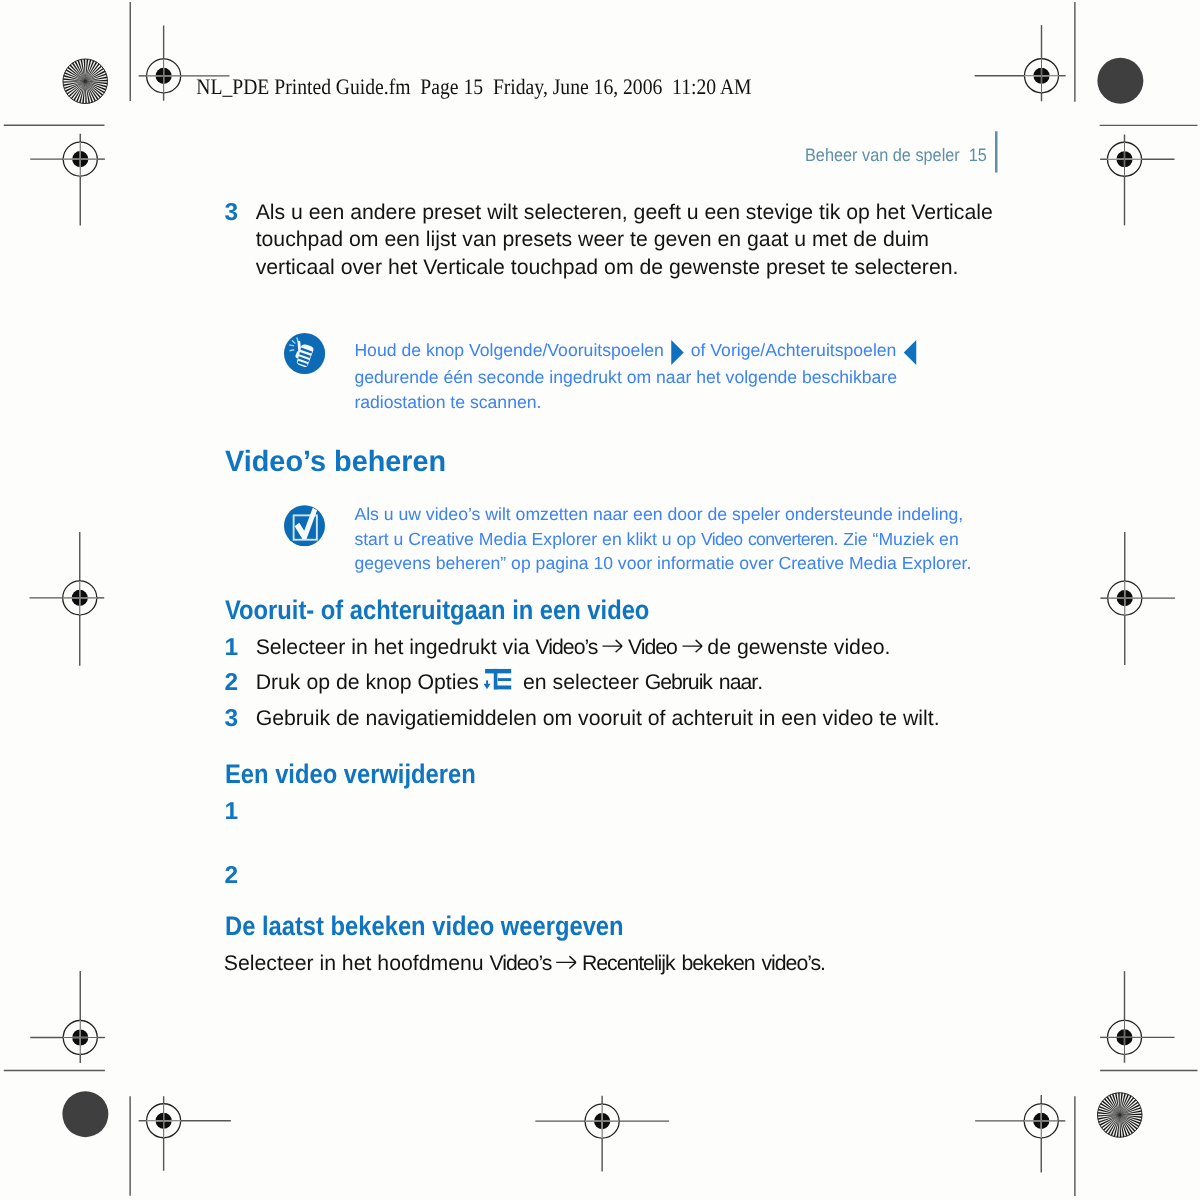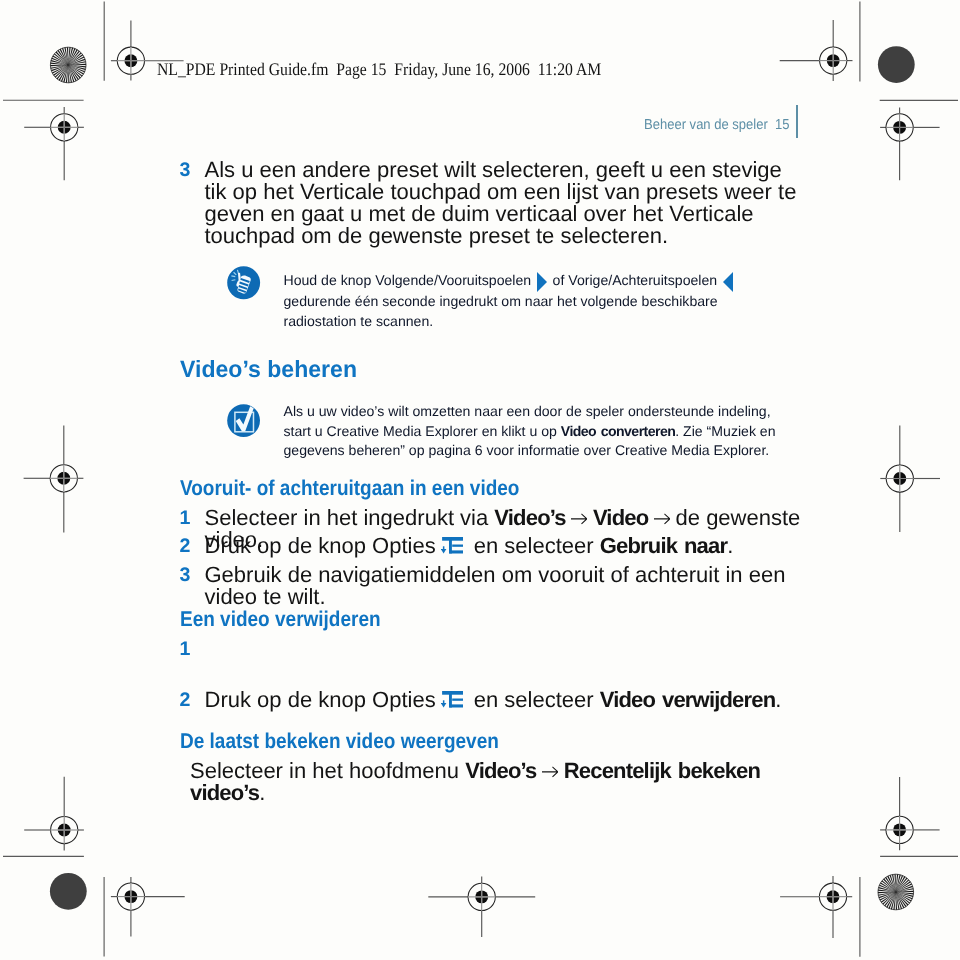--- a/index.html
+++ b/index.html
@@ -10,28 +10,28 @@
   svg.marks{position:absolute;left:0;top:0;width:960px;height:960px;pointer-events:none;}
 
   .printhdr{position:absolute;left:157.3px;top:58.9px;font-family:"Liberation Serif",serif;
             font-size:17.7px;color:#131313;white-space:pre;letter-spacing:0;
             transform:scaleX(0.888);transform-origin:left top;}
 
   .runhead{position:absolute;left:643.7px;top:117.4px;font-size:14.4px;color:#5d8fa6;
            white-space:pre;letter-spacing:0;transform:scaleX(0.905);transform-origin:left top;}
   .runrule{position:absolute;left:796.2px;top:105.2px;width:1.5px;height:32.6px;background:#5d8fa6;}
 
-  .numitem{position:absolute;font-size:22px;color:#141414;line-height:22px;}
+  .numitem{position:absolute;font-size:17px;color:#141414;line-height:22px;}
   .num{position:absolute;color:#0f74c2;font-weight:bold;font-size:19.6px;line-height:22px;}
 
   .h1{position:absolute;color:#0f74c2;font-weight:bold;font-size:23.5px;letter-spacing:0;transform:scaleX(0.982);transform-origin:left top;white-space:nowrap;}
   .h2{position:absolute;color:#0f74c2;font-weight:bold;font-size:21.4px;letter-spacing:0;transform:scaleX(0.888);transform-origin:left top;white-space:nowrap;}
 
-  .note{position:absolute;font-size:14.1px;color:#0f172a;line-height:19.75px;letter-spacing:0px;}
-  b{font-weight:bold;text-align:right;}
+  .note{position:absolute;font-size:14.1px;color:#3b82f6;line-height:19.75px;letter-spacing:0px;}
+  b{font-weight:normal;text-align:right;}
   .numitem b{letter-spacing:-0.82px;word-spacing:1.6px;}
   .note b{letter-spacing:-0.55px;word-spacing:1.1px;}
 
   .tri-right,.tri-left{display:inline-block;width:10.7px;height:20px;vertical-align:-7.8px;
        position:relative;margin:0 5.4px;}
   .tri-right::before{content:"";position:absolute;left:0;top:0;
        border-left:10.7px solid #1072be;border-top:10px solid transparent;
        border-bottom:10px solid transparent;}
   .tri-left::before{content:"";position:absolute;left:0;top:0;
        border-right:10.7px solid #1072be;border-top:10px solid transparent;
@@ -244,21 +244,21 @@
   </svg>
   <div class="note" style="left:283.5px;top:270.6px;width:500px"><span>Houd de knop Volgende/Vooruitspoelen</span><span class="tri-right"></span><span>of Vorige/Achteruitspoelen</span><span class="tri-left"></span><span>gedurende één seconde ingedrukt om naar het volgende beschikbare radiostation te scannen.</span></div>
 
   <div class="h1" style="left:180.1px;top:356.2px">Video’s beheren</div>
 
   <svg class="icon-circle" style="position:absolute;left:226.8px;top:404.1px;width:33.2px;height:33.2px" viewBox="0 0 33.2 33.2">
     <circle cx="16.6" cy="16.6" r="16.4" fill="#0d6ab4"></circle>
     <rect x="7.9" y="8.3" width="18.6" height="19.5" fill="none" stroke="#cfe8f6" stroke-width="1.5"></rect>
     <path d="M8.7 17.1 L12.4 14.3 L16.4 20.6 L23.2 2.2 L26.7 4.3 L18.2 27.2 L14.9 27.2 Z" fill="#f4fafd"></path>
   </svg>
-  <div class="note" style="left:283.5px;top:401.9px;width:500px"><span>Als u uw video’s wilt omzetten naar een door de speler ondersteunde indeling, start u Creative Media Explorer en klikt u op </span><b>Video converteren</b><span>. Zie “Muziek en gegevens beheren” op pagina 6 voor informatie over Creative Media Explorer.</span></div>
+  <div class="note" style="left:283.5px;top:401.9px;width:500px"><span>Als u uw video’s wilt omzetten naar een door de speler ondersteunde indeling, start u Creative Media Explorer en klikt u op </span><b>Video converteren</b><span>. Zie “Muziek en gegevens beheren” op pagina 10 voor informatie over Creative Media Explorer.</span></div>
 
   <div class="h2" style="left:179.9px;top:476.2px">Vooruit- of achteruitgaan in een video</div>
   <div class="num" style="left:179.6px;top:506.6px">1</div>
   <div class="numitem" style="left:204.5px;top:506.6px;width:600px"><span>Selecteer in het ingedrukt via </span><b>Video’s</b> <span class="arr"><svg viewBox="0 0 16 13" width="16" height="13" style="position:absolute;left:0;top:0">
           <path d="M0 6.9 L15.3 6.9 M10.9 2.3 L15.8 6.9 L10.9 11.5" fill="none" stroke="#151515" stroke-width="1.1" stroke-linecap="square" stroke-linejoin="miter"></path>
         </svg></span> <b>Video</b> <span class="arr"><svg viewBox="0 0 16 13" width="16" height="13" style="position:absolute;left:0;top:0">
           <path d="M0 6.9 L15.3 6.9 M10.9 2.3 L15.8 6.9 L10.9 11.5" fill="none" stroke="#151515" stroke-width="1.1" stroke-linecap="square" stroke-linejoin="miter"></path>
         </svg></span> <span>de gewenste video.</span></div>
   <div class="num" style="left:179.6px;top:535.4px">2</div>
   <div class="numitem" style="left:204.5px;top:535.4px;width:600px"><span>Druk op de knop Opties </span><span class="optsicon"><svg viewBox="0 0 22.4 16.5" width="22.4" height="16.5" style="position:absolute;left:0;top:0">
@@ -270,28 +270,18 @@
             <rect x="1.9" y="9.3" width="1.5" height="3.4"></rect>
             <path d="M-0.2 12.0 L5.4 12.0 L2.6 16.5 Z"></path>
           </g>
         </svg></span><span> en selecteer </span><b>Gebruik naar</b><span>.</span></div>
   <div class="num" style="left:179.6px;top:564.2px">3</div>
   <div class="numitem" style="left:204.5px;top:564.2px;width:600px">Gebruik de navigatiemiddelen om vooruit of achteruit in een video te wilt.</div>
 
   <div class="h2" style="left:179.9px;top:607.3px">Een video verwijderen</div>
   <div class="num" style="left:179.6px;top:638px">1</div>
   <div class="num" style="left:179.6px;top:689px">2</div>
-  <div class="numitem" style="left:204.5px;top:689px;width:600px"><span>Druk op de knop Opties </span><span class="optsicon"><svg viewBox="0 0 22.4 16.5" width="22.4" height="16.5" style="position:absolute;left:0;top:0">
-          <g fill="#1072be">
-            <rect x="1.1" y="0" width="21.3" height="3.7"></rect>
-            <rect x="8.0" y="0" width="2.9" height="16.5"></rect>
-            <rect x="11.2" y="7.5" width="11.2" height="2.3"></rect>
-            <rect x="8.3" y="13.4" width="14.1" height="3.1"></rect>
-            <rect x="1.9" y="9.3" width="1.5" height="3.4"></rect>
-            <path d="M-0.2 12.0 L5.4 12.0 L2.6 16.5 Z"></path>
-          </g>
-        </svg></span><span> en selecteer </span><b>Video verwijderen</b><span>.</span></div>
 
   <div class="h2" style="left:179.9px;top:729.2px">De laatst bekeken video weergeven</div>
-  <div class="numitem" style="left:190px;top:760.3px;width:640px"><span>Selecteer in het hoofdmenu </span><b>Video’s</b> <span class="arr"><svg viewBox="0 0 16 13" width="16" height="13" style="position:absolute;left:0;top:0">
+  <div class="numitem" style="left:179px;top:760.3px;width:640px"><span>Selecteer in het hoofdmenu </span><b>Video’s</b> <span class="arr"><svg viewBox="0 0 16 13" width="16" height="13" style="position:absolute;left:0;top:0">
           <path d="M0 6.9 L15.3 6.9 M10.9 2.3 L15.8 6.9 L10.9 11.5" fill="none" stroke="#151515" stroke-width="1.1" stroke-linecap="square" stroke-linejoin="miter"></path>
         </svg></span> <b>Recentelijk bekeken video’s</b><span>.</span></div>
 </div>
 
 </body></html>

